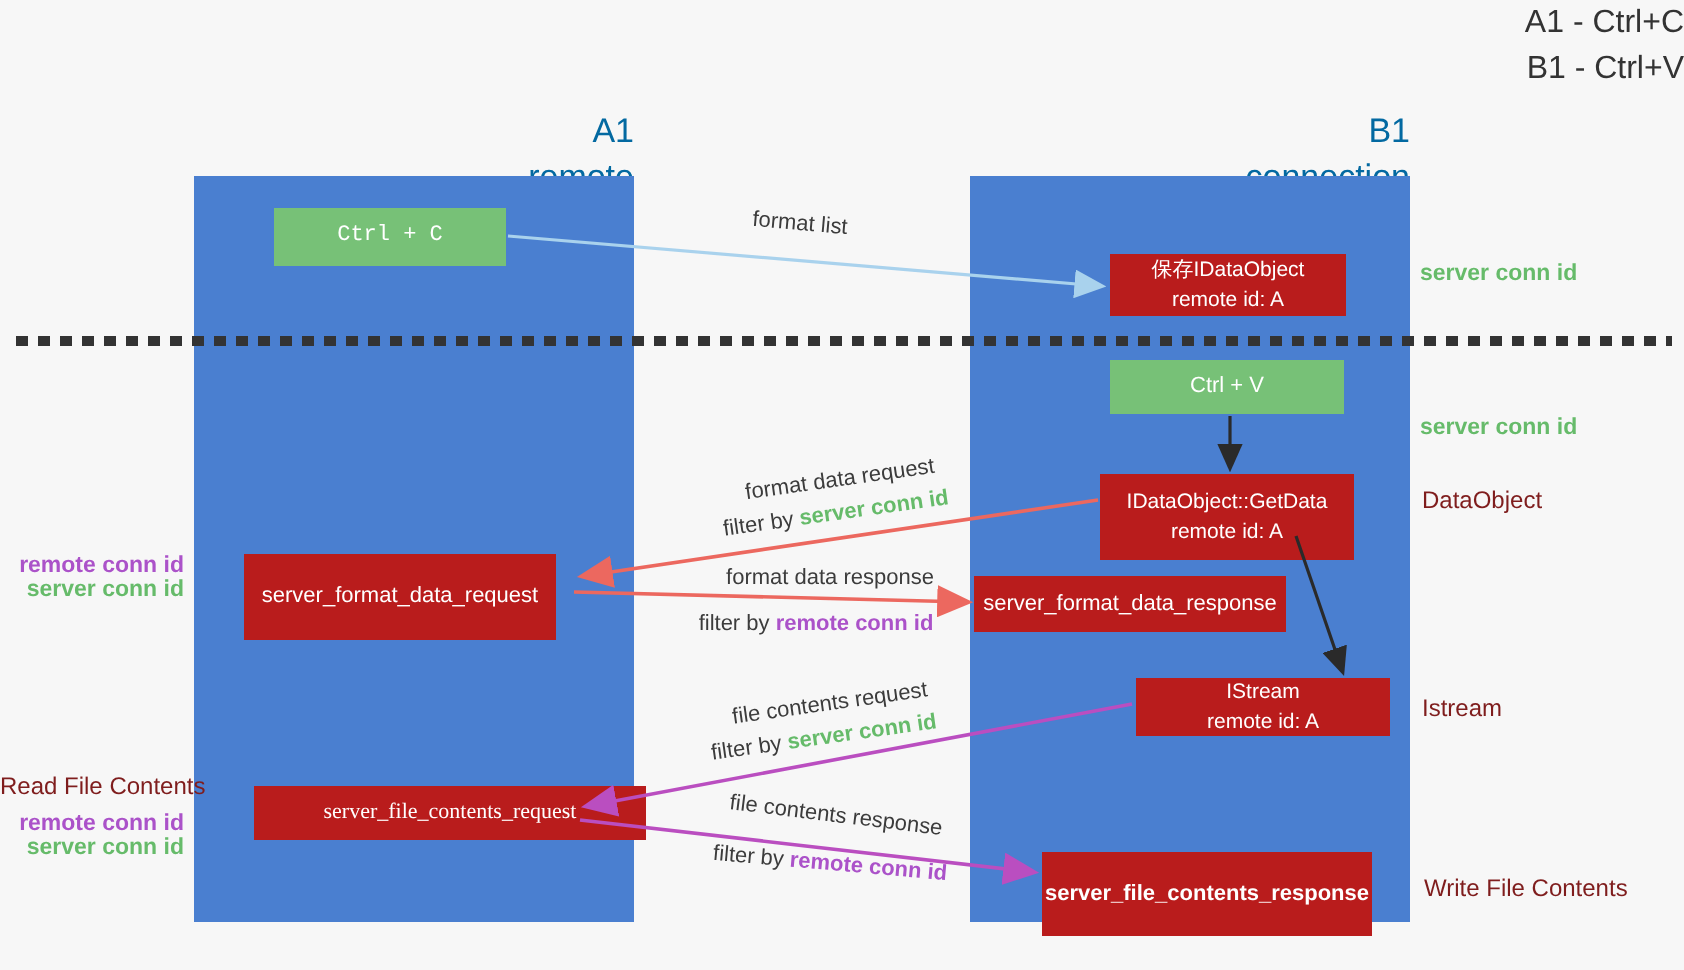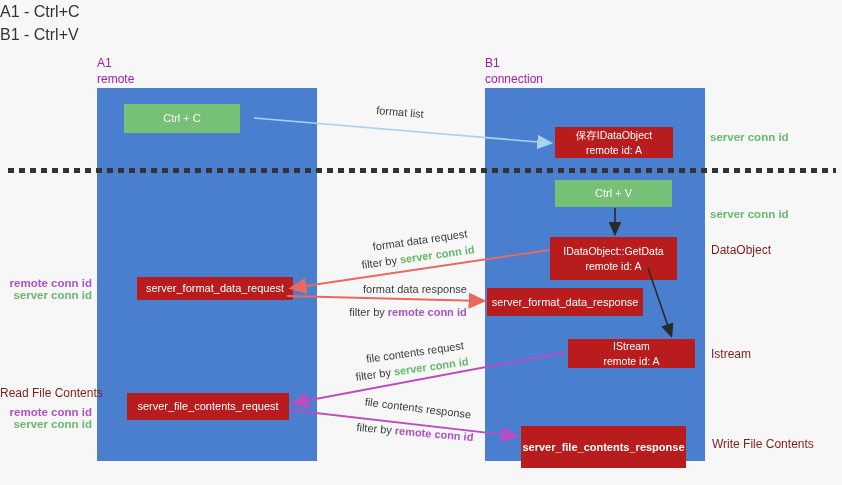--- a/index.html
+++ b/index.html
@@ -3,27 +3,27 @@
 <meta charset="utf-8">
 <style>
   html,body{margin:0;padding:0;}
   body{
     width:842px;height:485px;position:relative;overflow:hidden;
     background:#f7f7f7;
     font-family:"Liberation Sans","DejaVu Sans",sans-serif;
     color:#3c3c3c;
   }
   .title{
-    left:0;top:8;width:842px;text-align:left;
+    left:0;top:8;width:842px;text-align:right;
     font-size:16px;line-height:1.45;color:#333;
     position:absolute;white-space:pre-line;
   }
   .col-header{
-    position:absolute;width:220px;text-align:left;
-    font-size:12px;line-height:1.35;color:#a21caf;white-space:pre-line;
+    position:absolute;width:220px;text-align:right;
+    font-size:17px;line-height:1.35;color:#0369a1;white-space:pre-line;
   }
   .lifeline{
     position:absolute;top:88px;width:220px;height:373px;
     background:#4a7fd0;z-index:1;
   }
   .dotted-divider{
     position:absolute;left:8px;top:168px;width:828px;height:5px;z-index:3;
     background:repeating-linear-gradient(90deg,#333 0,#333 6px,transparent 6px,transparent 11px);
   }
   .node{
@@ -76,31 +76,31 @@
   </defs>
   <line x1="254" y1="118" x2="550" y2="143" stroke="#a9d2ed" stroke-width="1.6" marker-end="url(#m-blue)"></line>
   <line x1="615" y1="208" x2="615" y2="233" stroke="#2a2a2a" stroke-width="1.6" marker-end="url(#m-blk)"></line>
   <line x1="549" y1="250" x2="292" y2="288" stroke="#ec685f" stroke-width="1.8" marker-end="url(#m-red)"></line>
   <line x1="287" y1="296" x2="483" y2="301" stroke="#ec685f" stroke-width="1.8" marker-end="url(#m-red)"></line>
   <line x1="648" y1="268" x2="671" y2="335" stroke="#2a2a2a" stroke-width="1.6" marker-end="url(#m-blk)"></line>
   <line x1="566" y1="352" x2="294" y2="403" stroke="#ba4ec0" stroke-width="1.8" marker-end="url(#m-mag)"></line>
   <line x1="290" y1="410" x2="516" y2="436" stroke="#ba4ec0" stroke-width="1.8" marker-end="url(#m-mag)"></line>
 </svg>
 
-<div class="node green-box" style="left:124px;top:104px;width:116px;height:29px;">Ctrl + C</div>
+<div class="node green-box" style="left:137px;top:104px;width:116px;height:29px;font-family:Liberation Mono, monospace;">Ctrl + C</div>
 <div class="node orange-box two-line" style="left:555px;top:127px;width:118px;height:31px;">保存IDataObject
 remote id: A</div>
 <div class="node green-box" style="left:555px;top:180px;width:117px;height:27px;">Ctrl + V</div>
 <div class="node orange-box two-line" style="left:550px;top:237px;width:127px;height:43px;">IDataObject::GetData
 remote id: A</div>
-<div class="node orange-box" style="left:137px;top:277px;width:156px;height:23px;text-align:center;">server_format_data_request</div>
+<div class="node orange-box" style="left:122px;top:277px;width:156px;height:43px;text-align:center;">server_format_data_request</div>
 <div class="node orange-box" style="left:487px;top:288px;width:156px;height:28px;">server_format_data_response</div>
 <div class="node orange-box two-line" style="left:568px;top:339px;width:127px;height:29px;">IStream
 remote id: A</div>
-<div class="node orange-box" style="left:127px;top:393px;width:162px;height:27px;">server_file_contents_request</div>
+<div class="node orange-box" style="left:127px;top:393px;width:196px;height:27px;font-family:Liberation Serif, serif;">server_file_contents_request</div>
 <div class="node orange-box" style="left:521px;top:426px;width:165px;height:42px;font-weight:bold;">server_file_contents_response</div>
 
 <div class="side-label green-id" style="left:710px;top:131px;">server conn id</div>
 <div class="side-label green-id" style="left:710px;top:208px;">server conn id</div>
 <div class="side-label dark" style="left:711px;top:243px;">DataObject</div>
 <div class="side-label dark" style="left:711px;top:347px;">Istream</div>
 <div class="side-label dark" style="left:712px;top:437px;">Write File Contents</div>
 
 <div class="side-label left-stack" style="left:0px;top:277px;width:92px;">
   <div class="purple-id">remote conn id</div>

